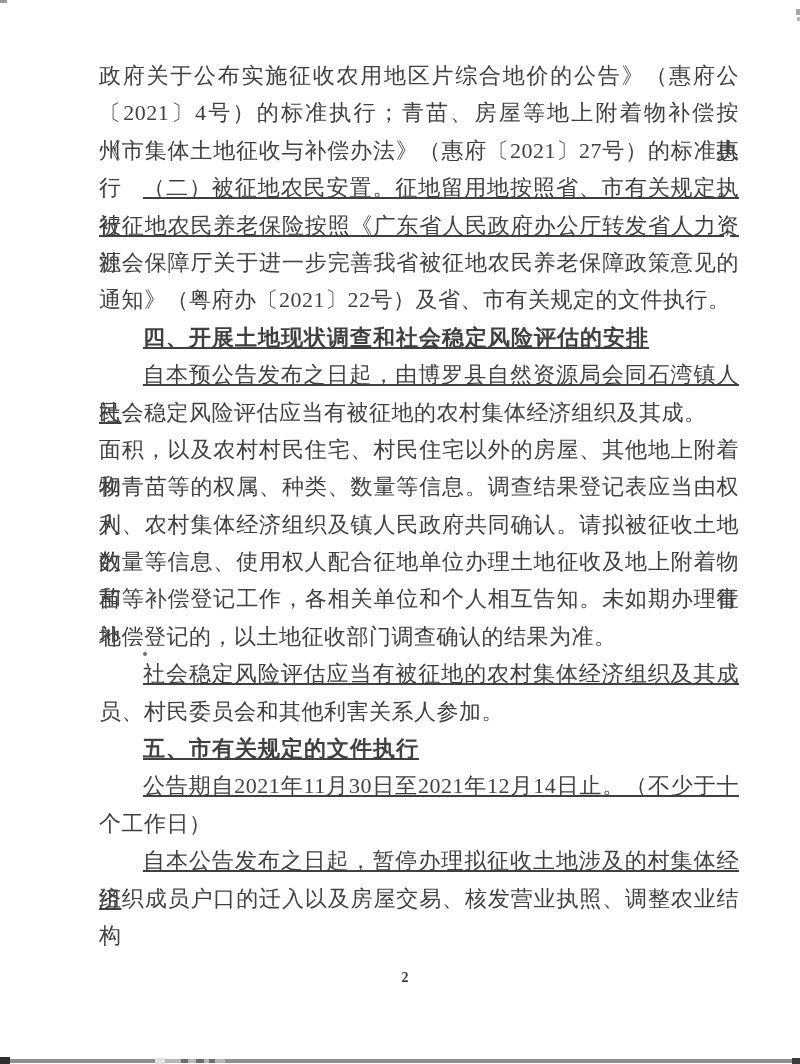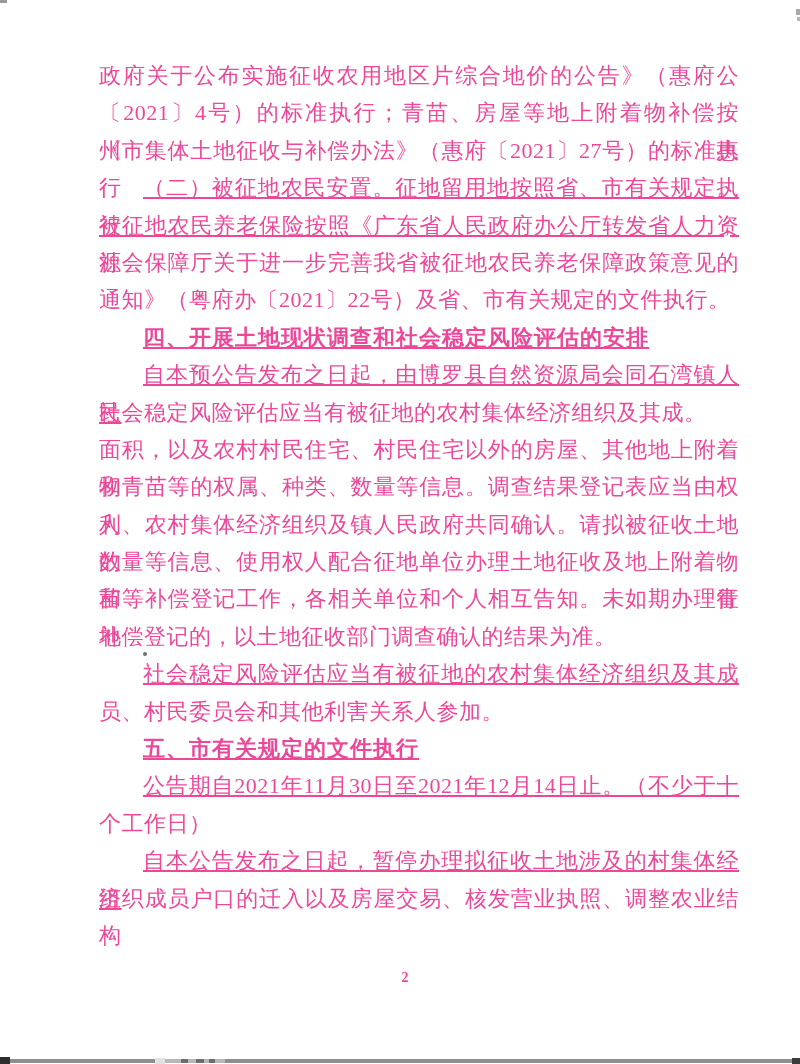--- a/index.html
+++ b/index.html
@@ -7,21 +7,21 @@
     padding: 0;
     background: #ffffff;
   }
   .page {
     position: relative;
     width: 800px;
     height: 1064px;
     background: #ffffff;
     overflow: hidden;
     font-family: "Liberation Serif", "DejaVu Serif", serif;
-    color: #ec4899;
+    color: #404040;
   }
   .textblock {
     position: absolute;
     top: 57px;
     left: 99px;
     width: 640px;
   }
   .line {
     font-size: 22px;
     line-height: 37.4px;

